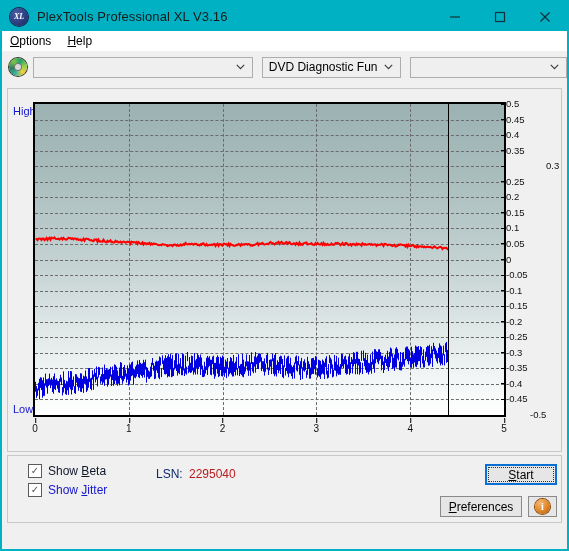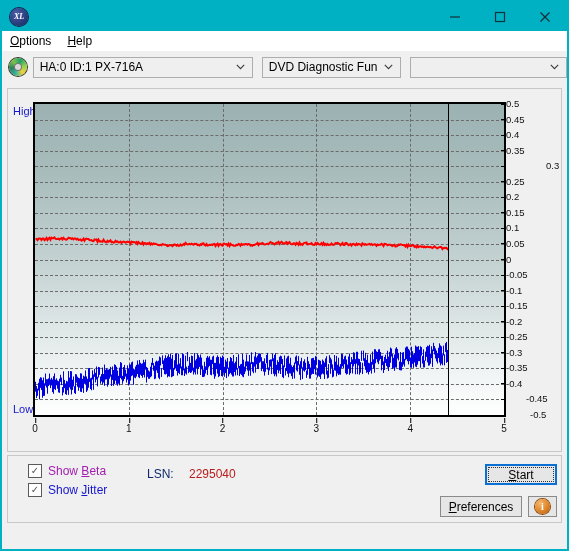--- a/index.html
+++ b/index.html
@@ -134,25 +134,25 @@
   }
   .cb-row{position:absolute;display:flex;align-items:center;}
   #cb-beta{left:20px;top:8px;}
   #cb-jitter{left:20px;top:27px;}
   .cbox{
     width:12px;height:12px;border:1px solid #5a5a5a;background:#fff;
     display:flex;align-items:center;justify-content:center;
     font-size:10px;color:#555;line-height:1;
   }
   .cb-label{margin-left:6px;font-size:12px;}
-  .cb-label.beta{color:#a21caf;}
+  .cb-label.beta{color:#0f172a;}
   .cb-label.jitter{color:#1515cf;}
   .cb-label u{text-decoration:underline;}
   .lsn-label{
-    position:absolute;left:139px;top:11px;font-size:12px;color:#0e2a6b;
+    position:absolute;left:148px;top:11px;font-size:12px;color:#0e2a6b;
   }
   .lsn-value{
     position:absolute;left:181px;top:11px;font-size:12px;color:#b91c1c;
   }
   .btn{
     position:absolute;border:1px solid #8a8a8a;background:#e6e6e6;
     font-size:12px;color:#000;display:flex;align-items:center;justify-content:center;
     box-sizing:border-box;
   }
   .btn u{text-decoration:underline;}
@@ -186,20 +186,21 @@
   }
   .status-text{font-size:12px;color:#ff0000;margin-left:5px;}
 </style>
 </head>
 <body>
 
 <div class="window">
 
   <div class="titlebar">
     <div class="app-icon">XL</div>
+    <div class="title-text">PlexTools Professional XL V3.16</div>
     <div class="win-btns">
       <div class="win-btn">
         <svg width="12" height="12" viewBox="0 0 12 12">
           <line x1="1" y1="6" x2="11" y2="6" stroke="#14303a" stroke-width="1.2"></line>
         </svg>
       </div>
       <div class="win-btn">
         <svg width="12" height="12" viewBox="0 0 12 12">
           <rect x="1.5" y="1.5" width="9" height="9" fill="none" stroke="#14303a" stroke-width="1.2"></rect>
         </svg>
@@ -221,21 +222,20 @@
     <div class="menu-item">
       <u>H</u>
         <span>elp</span>
     </div>
   </div>
 
   <div class="toolbar">
     <div class="disc-icon"></div>
 
     <div class="combo" id="combo-drive">
-      <span class="cval">HA:0 ID:1  PX-716A</span>
       <span class="arrow">
         <svg width="9" height="6" viewBox="0 0 9 6">
           <polyline points="0.8,0.8 4.5,4.6 8.2,0.8" fill="none" stroke="#3a3a3a" stroke-width="1.1"></polyline>
         </svg>
       </span>
     </div>
 
     <div class="combo" id="combo-function">
       <span class="cval">DVD Diagnostic Functions</span>
       <span class="arrow">
@@ -719,21 +719,21 @@
           <div class="ytick" style="top: 136.95px;"><i></i><span>0.05</span></div>
           <div class="ytick" style="top: 152.5px;"><i></i><span>0</span></div>
           <div class="ytick" style="top: 168.05px;"><i></i><span>-0.05</span></div>
           <div class="ytick" style="top: 183.6px;"><i></i><span>-0.1</span></div>
           <div class="ytick" style="top: 199.15px;"><i></i><span>-0.15</span></div>
           <div class="ytick" style="top: 214.7px;"><i></i><span>-0.2</span></div>
           <div class="ytick" style="top: 230.25px;"><i></i><span>-0.25</span></div>
           <div class="ytick" style="top: 245.8px;"><i></i><span>-0.3</span></div>
           <div class="ytick" style="top: 261.35px;"><i></i><span>-0.35</span></div>
           <div class="ytick" style="top: 276.9px;"><i></i><span>-0.4</span></div>
-          <div class="ytick" style="top: 292.45px; padding-left: 20px;"><i></i><span>-0.45</span></div>
+          <div class="ytick" style="top: 292.45px;"><i></i><span>-0.45</span></div>
           <div class="ytick" style="top: 308px; padding-left: 24px;"><i></i><span>-0.5</span></div>
         </div>
       <div class="xticks" id="xticks">
           <div class="xtick" style="left: 2px;"><i></i><span>0</span></div>
           <div class="xtick" style="left: 95.8px;"><i></i><span>1</span></div>
           <div class="xtick" style="left: 189.6px;"><i></i><span>2</span></div>
           <div class="xtick" style="left: 283.4px;"><i></i><span>3</span></div>
           <div class="xtick" style="left: 377.2px;"><i></i><span>4</span></div>
           <div class="xtick" style="left: 471px;"><i></i><span>5</span></div>
         </div>

